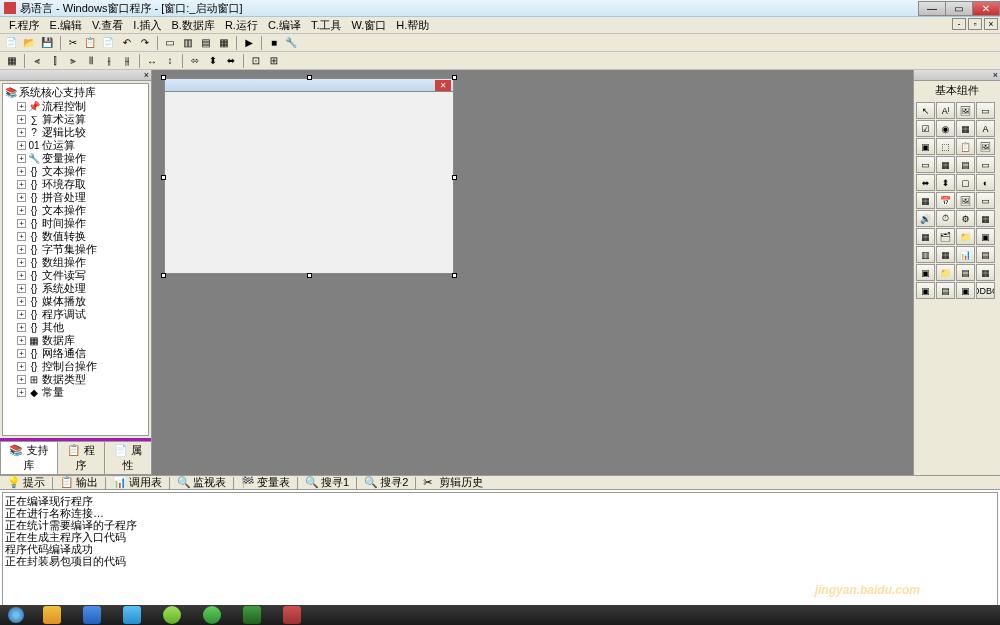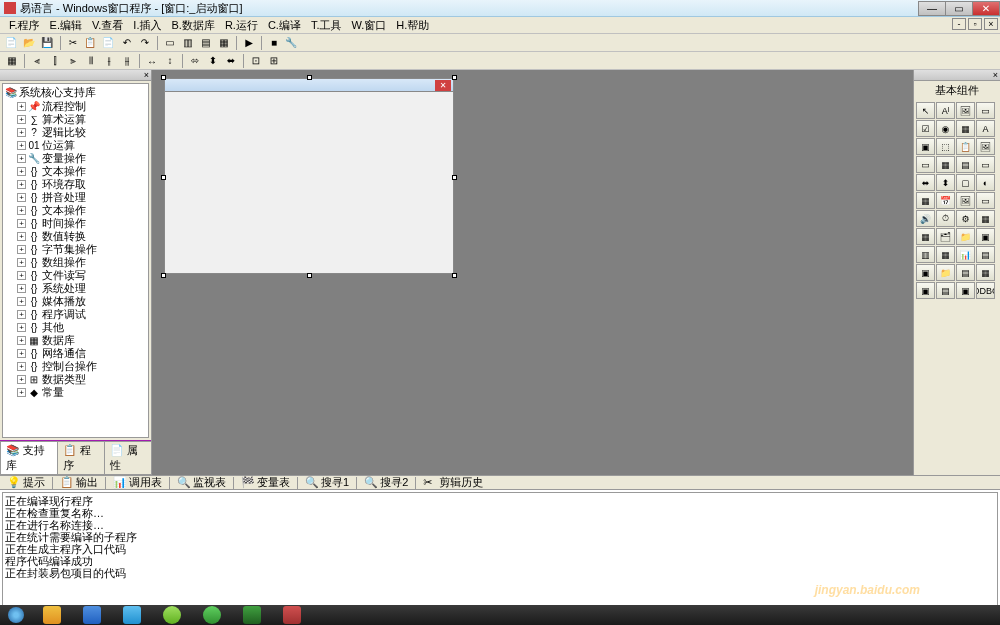--- a/index.html
+++ b/index.html
@@ -24,21 +24,21 @@
 .main { display: flex; height: calc(625px - 17px - 17px - 18px - 18px - 18px - 112px - 20px); }
 .leftpanel { width: 152px; background: #ece9d8; display: flex; flex-direction: column; border-right: 1px solid #999; }
 .leftpanel .lp-hdr { height: 11px; background: linear-gradient(#e0e0e0,#c8c8c8); border-bottom: 1px solid #999; position: relative; }
 .leftpanel .lp-hdr .x { position: absolute; right: 2px; top: 0; font-size: 9px; }
 .tree { flex: 1; background: #fff; border: 1px solid #999; margin: 2px; overflow: auto; padding: 2px; }
 .tree .root { font-weight: normal; margin-bottom: 1px; }
 .tree .node { display: flex; align-items: center; gap: 2px; font-size: 11px; line-height: 13px; white-space: nowrap; }
 .tree .exp { width: 9px; height: 9px; border: 1px solid #999; font-size: 8px; line-height: 7px; text-align: center; }
 .tree .ico { width: 12px; font-size: 10px; text-align: center; }
 .tree .children { margin-left: 12px; }
-.lp-tabs { display: flex; background: #737373; border-top: 1px solid #a21caf; }
+.lp-tabs { display: flex; background: #737373; border-top: 3px solid #a21caf; text-align: center; }
 .lp-tabs span { padding: 1px 5px; border: 1px solid #999; background: #ece9d8; font-size: 11px; cursor: pointer; margin-right: -1px; }
 .lp-tabs span.active { background: #fff; }
 
 .designer { flex: 1; background: #808080; position: relative; }
 .designer .dwin { position: absolute; left: 12px; top: 8px; width: 290px; }
 .designer .dwin-title { height: 14px; background: linear-gradient(#d8e8f8,#c0d8f0); border: 1px solid #888; display: flex; justify-content: flex-end; padding-right: 2px; }
 .designer .dwin-title .dc { width: 16px; height: 11px; background: #d04040; color: #fff; font-size: 8px; display: flex; align-items: center; justify-content: center; margin-top: 1px; }
 .designer .dwin-body { height: 182px; background: #f0f0f0; border: 1px solid #888; border-top: none; background-image: radial-gradient(#888 0.5px, transparent 0.5px); background-size: 6px 6px; }
 .designer .handle { position: absolute; width: 5px; height: 5px; background: #fff; border: 1px solid #000; }
 
@@ -390,21 +390,20 @@
   <div class="bt-sep"></div>
   <span class="ico">🔍</span>
   <span>搜寻2</span>
   <div class="bt-sep"></div>
   <span class="ico">✂</span>
   <span>剪辑历史</span>
 </div>
 
 <div class="output" id="output">
     <div>正在编译现行程序</div>
-    <div>正在检查重复名称…</div>
     <div>正在进行名称连接…</div>
     <div>正在统计需要编译的子程序</div>
     <div>正在生成主程序入口代码</div>
     <div>程序代码编译成功</div>
     <div>正在封装易包项目的代码</div>
   </div>
 
 <div class="watermark">jingyan.baidu.com</div>
 
 <div class="taskbar">

